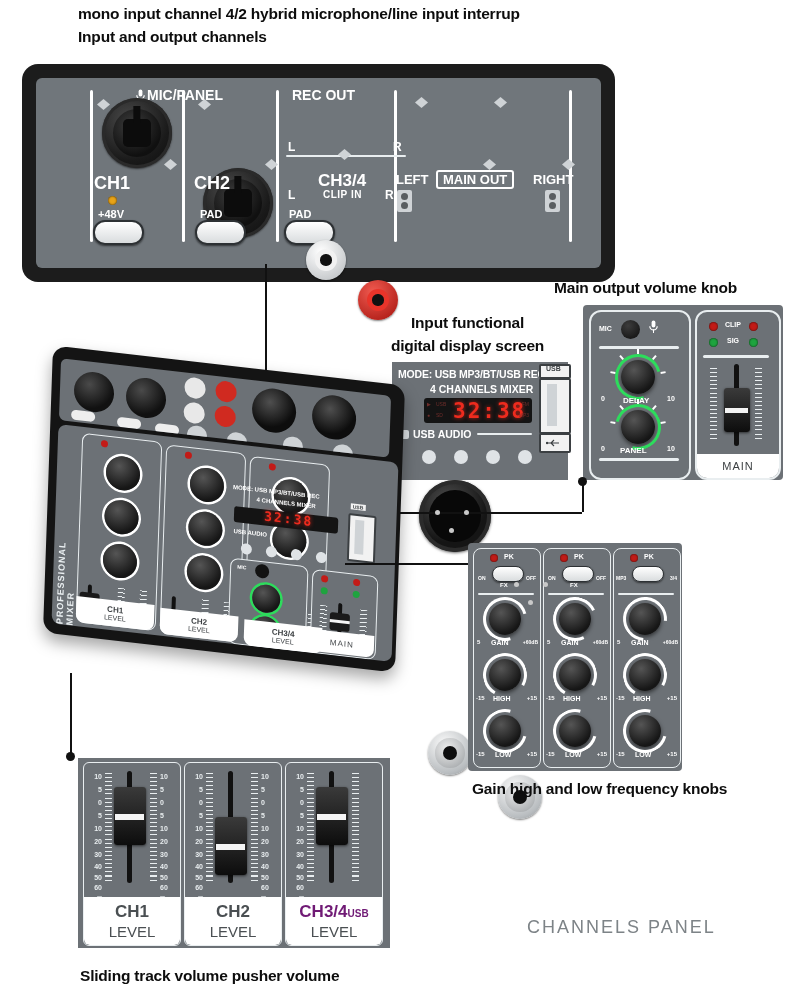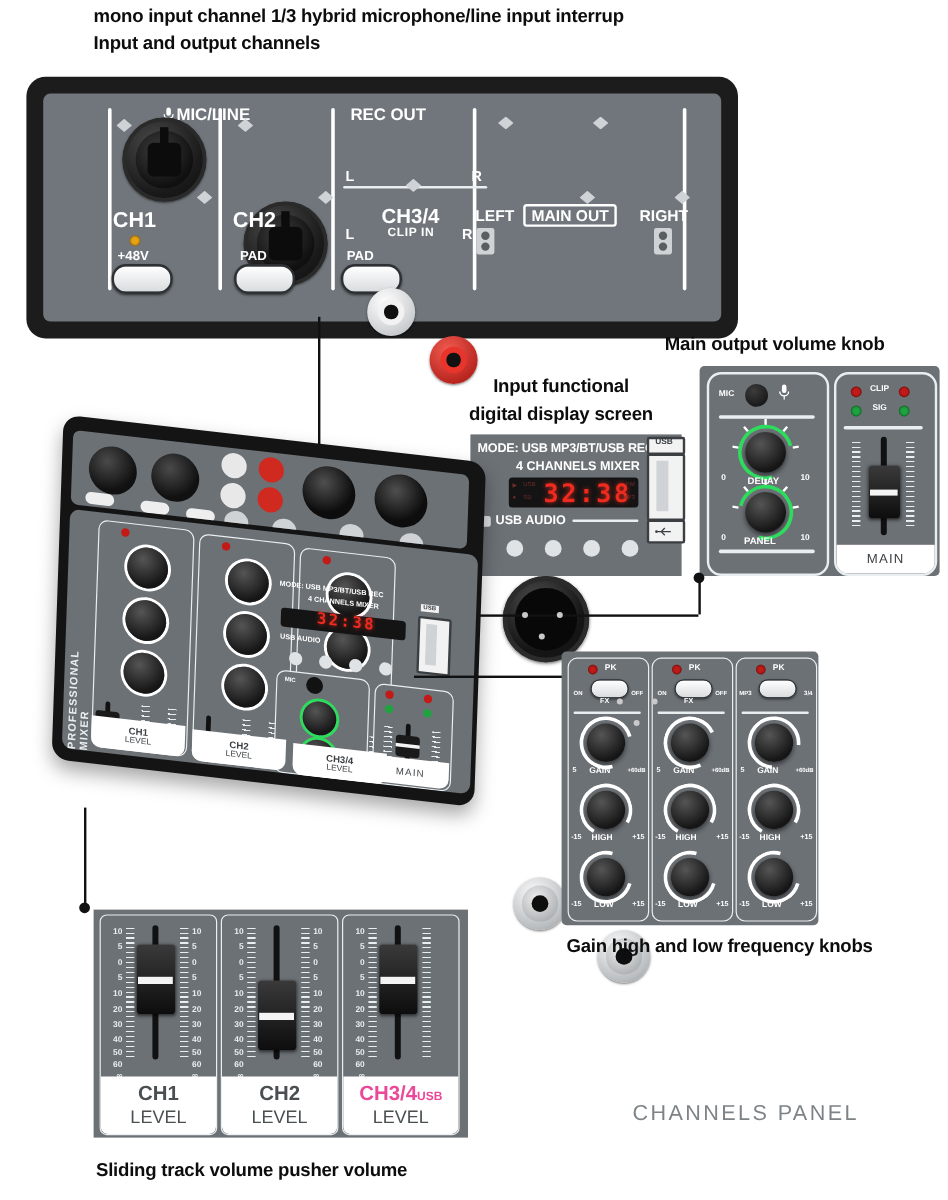--- a/index.html
+++ b/index.html
@@ -70,39 +70,39 @@
        text-shadow:0 0 4px rgba(238,43,30,.8);}
   .usbport{background:#f2f2f2;border:2px solid #3b3f42;border-radius:2px;}
   
   #mixer{position:absolute;left:30px;top:355px;width:400px;height:340px;}
   .fp-title{color:#7d8387;font-size:18px;letter-spacing:2px;font-weight:500;}
   .vert-txt{writing-mode:vertical-rl;transform:rotate(180deg);}
 </style>
 </head>
 <body>
 
-<div class="abs cap" style="left:78px;top:4px;">mono input channel 1/3 hybrid microphone/line input interrup</div>
+<div class="abs cap" style="left:78px;top:4px;">mono input channel 4/2 hybrid microphone/line input interrup</div>
 <div class="abs cap" style="left:78px;top:27px;">Input and output channels</div>
 
 <div class="abs panel-out" style="left:22px;top:64px;width:575px;height:200px;">
   <div class="grey" style="position:absolute;left:14px;top:14px;right:14px;bottom:14px;border-radius:6px;">
 
     <div class="sepv abs" style="left:54px;top:12px;height:152px;"></div>
     <div class="sepv abs" style="left:146px;top:12px;height:152px;"></div>
     <div class="sepv abs" style="left:240px;top:12px;height:152px;"></div>
     <div class="sepv abs" style="left:358px;top:12px;height:152px;"></div>
     <div class="sepv abs" style="left:533px;top:12px;height:152px;"></div>
 
     <div class="abs" style="left:100px;top:9px;display:flex;align-items:center;gap:2px;">
       <svg width="9" height="13" viewBox="0 0 9 13">
         <rect x="2.6" y="0.5" width="3.8" height="7" rx="1.9" fill="#fff"></rect>
         <path d="M0.8 6.2a3.7 3.7 0 0 0 7.4 0" stroke="#fff" stroke-width="1.2" fill="none"></path>
         <rect x="4" y="9.5" width="1" height="3" fill="#fff"></rect>
       </svg>
-      <span class="lbl" style="font-size:14px;">MIC/LINE</span>
+      <span class="lbl" style="font-size:14px;">MIC/PANEL</span>
     </div>
 
     <div class="abs xlr" style="left:66px;top:20px;width:70px;height:70px;">
       <div class="combo-c"></div>
     </div>
     <div class="tab abs" style="left:61px;top:21px;"></div>
     <div class="tab abs" style="left:128px;top:81px;"></div>
 
     <div class="abs xlr" style="left:167px;top:20px;width:70px;height:70px;">
       <div class="combo-c"></div>
@@ -678,21 +678,21 @@
       <div style="margin-top:3px">60</div>
         <div style="margin-top:2px">∞</div>
     </div>
     <div class="ticks abs" style="left:21px;top:10px;height:108px;"></div>
     <div class="abs fslot" style="left:43px;top:8px;width:5px;height:112px;">
       <div class="fcap" style="top:16px;width:32px;height:58px;"></div>
     </div>
     <div class="ticks abs" style="left:66px;top:10px;height:108px;"></div>
     <div class="abs" style="left:0;bottom:0;width:100%;height:48px;background:#fff;border-radius:0 0 6px 6px;
          display:flex;flex-direction:column;align-items:center;justify-content:center;gap:1px;">
-      <span style="font-size:17px;font-weight:bold;color:#ec4899;">
+      <span style="font-size:17px;font-weight:bold;color:#701a75;">
         <span>CH3/4</span><span style="font-size:10px;font-weight:bold;">USB</span>
       </span>
       <span style="font-size:15px;color:#4a4f52;">LEVEL</span>
     </div>
   </div>
 </div>
 
 <div class="abs cap" style="left:80px;top:966px;">Sliding track volume pusher volume</div>
 
 <div class="abs fp-title" style="left:527px;top:917px;">CHANNELS PANEL</div>

